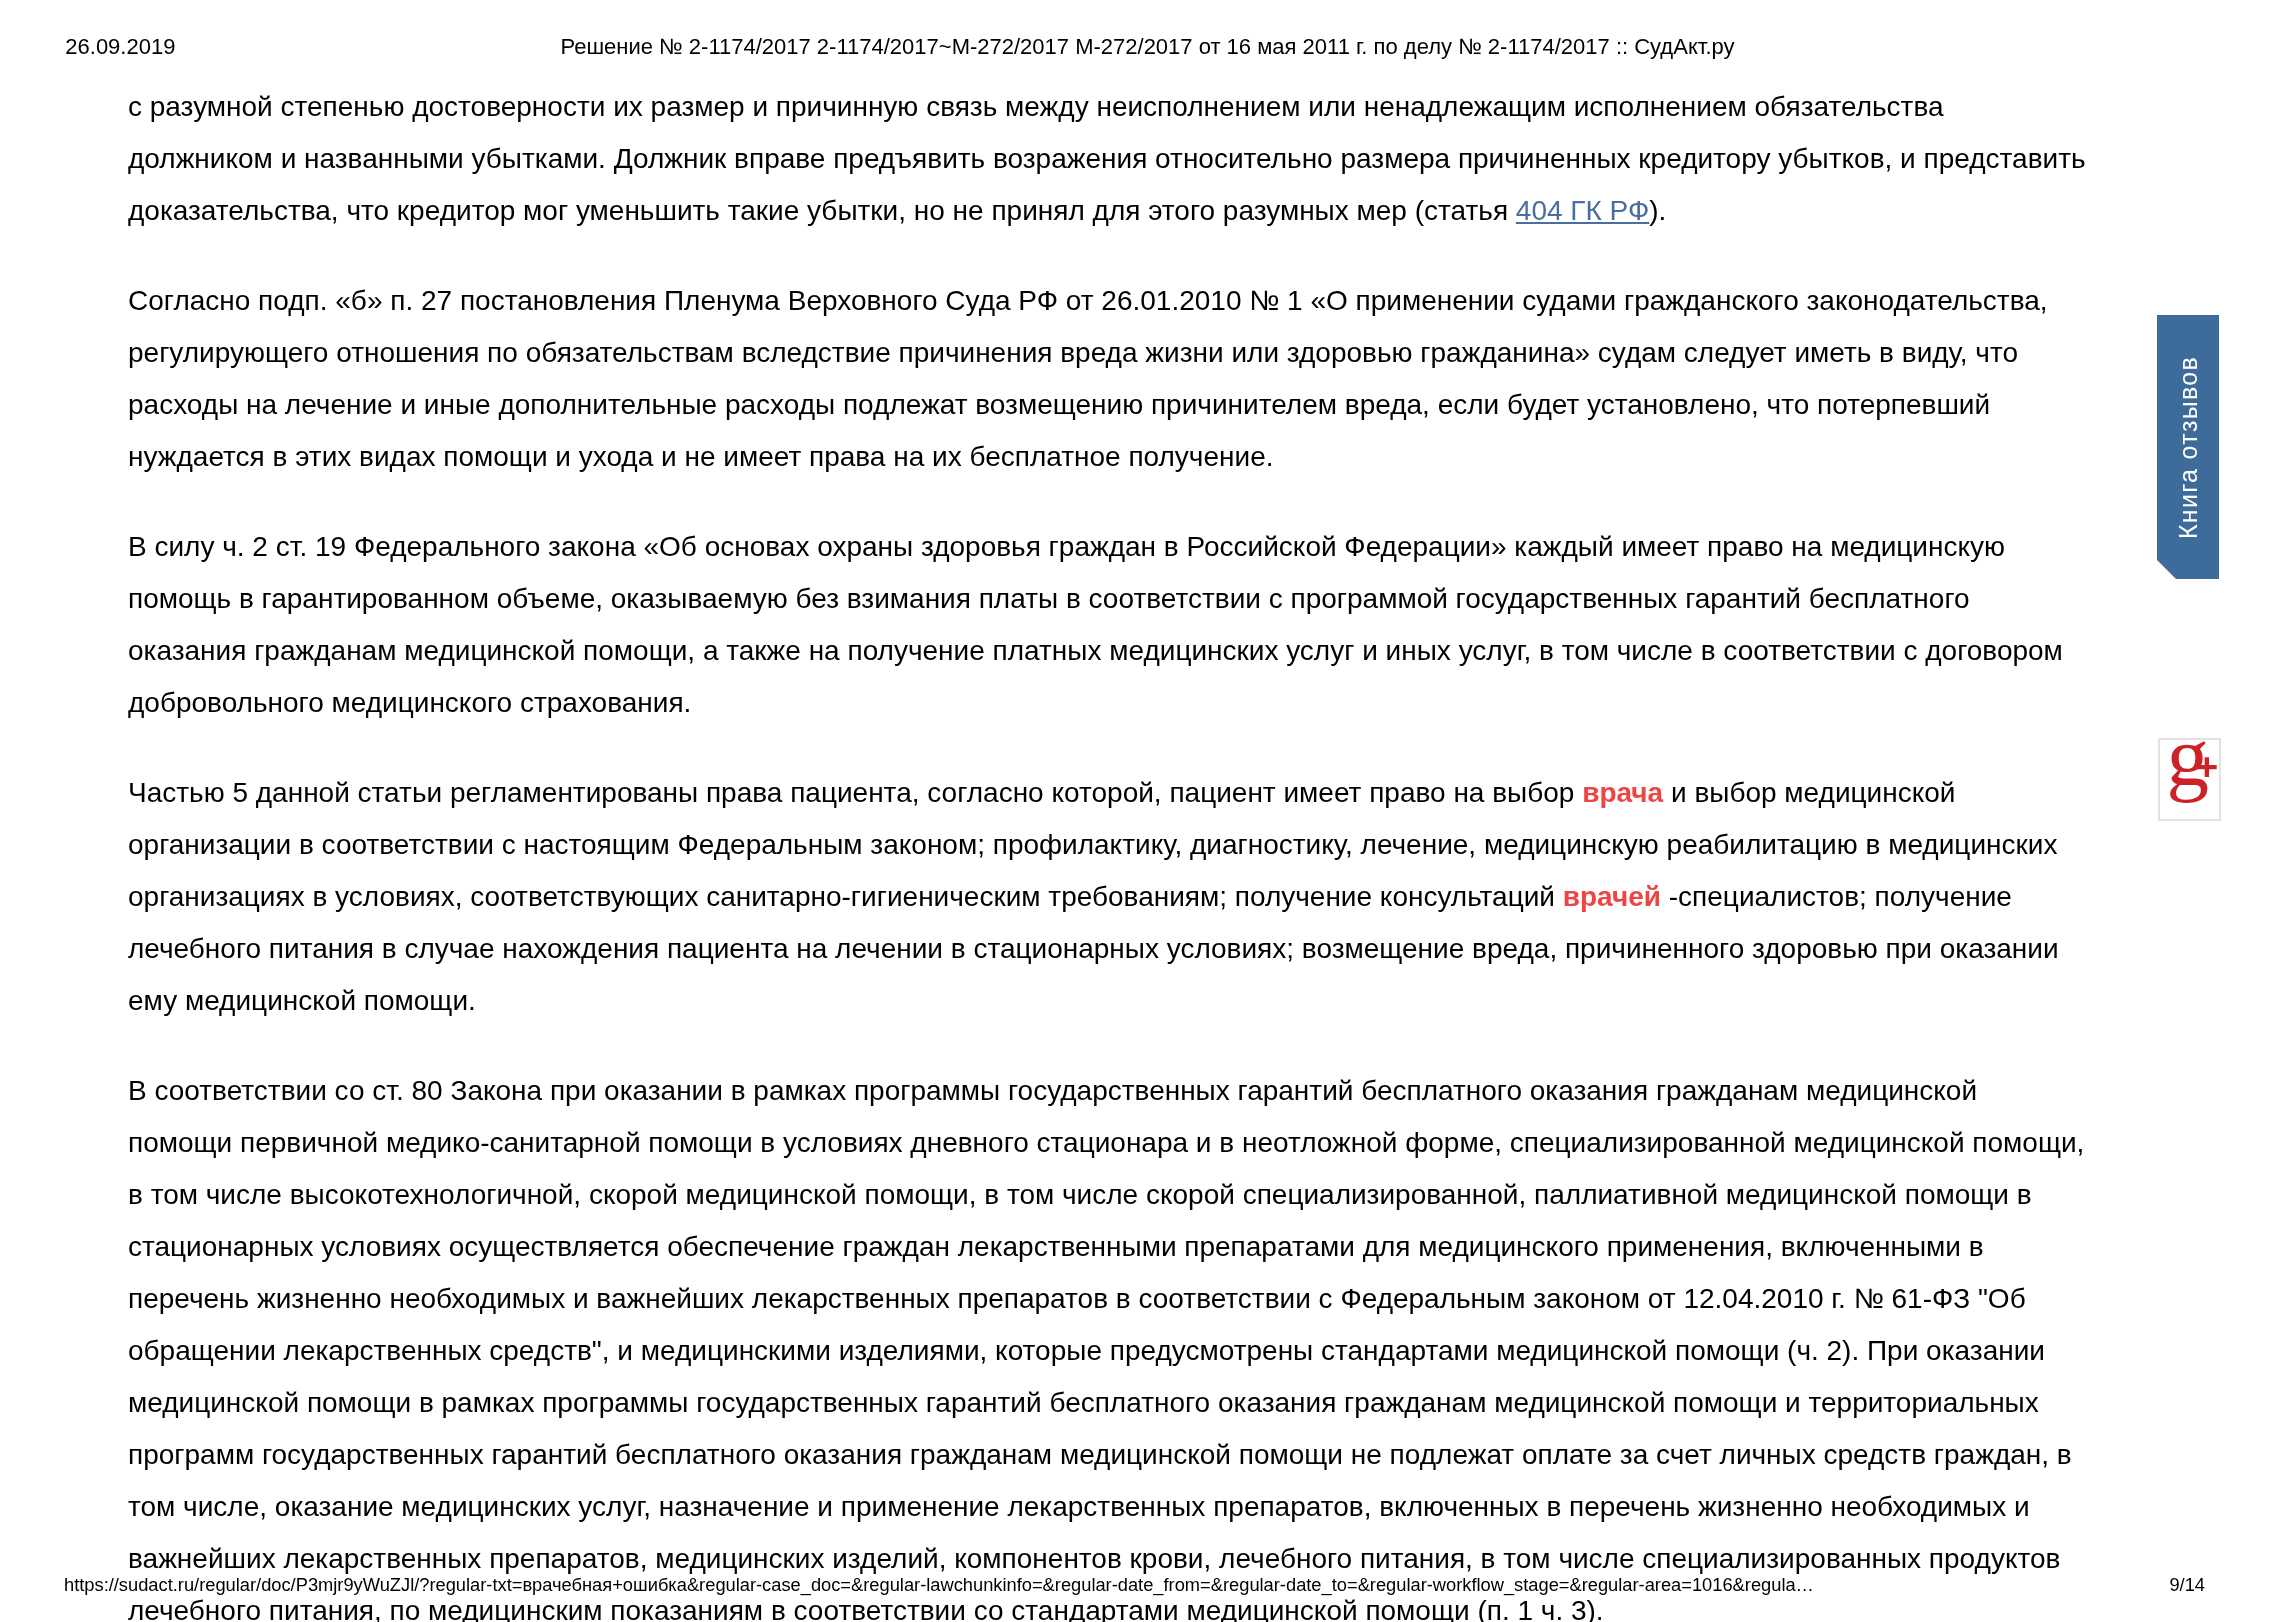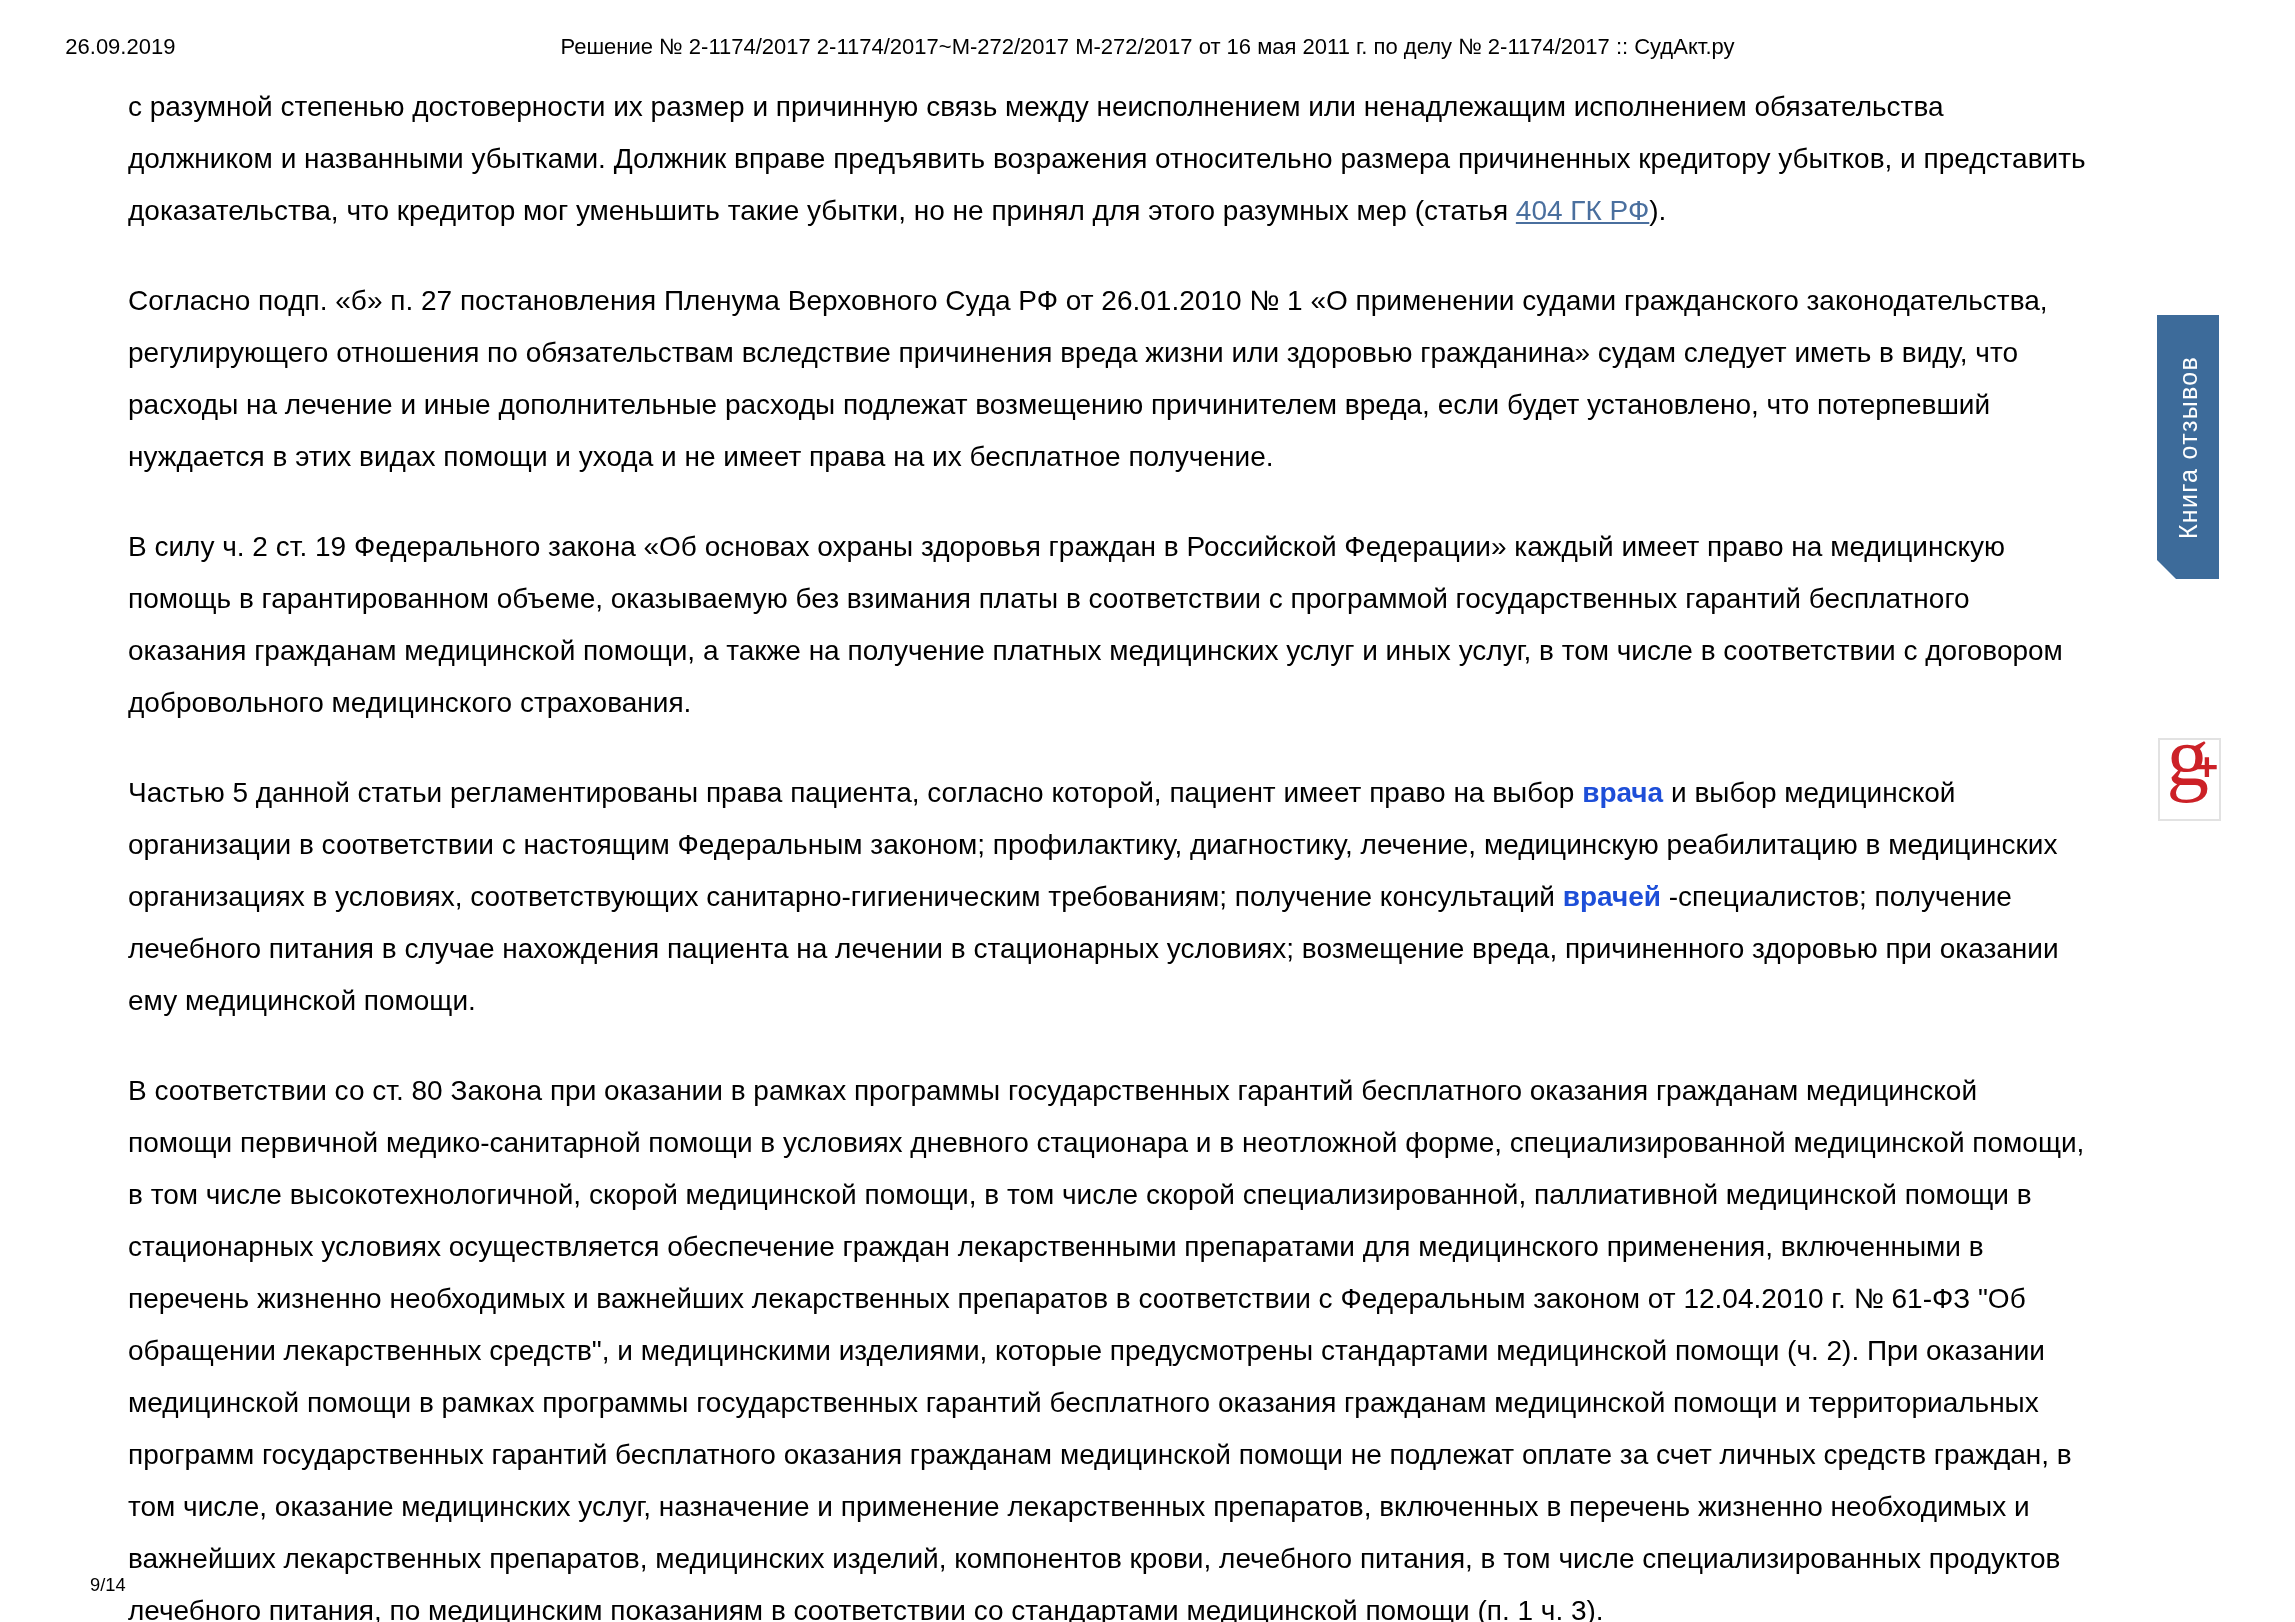--- a/index.html
+++ b/index.html
@@ -16,21 +16,21 @@
   
   .print-header{position:absolute;top:34px;left:64px;right:64px;height:27.5px;font-size:22px;}
   .print-date{position:absolute;left:1.3px;top:0;white-space:nowrap;}
   .doc-title{position:absolute;left:0;right:0;top:0;text-align:center;white-space:nowrap;}
   
   .doc-body{
     position:absolute;top:81px;left:128px;width:1958px;
     font-size:28px;line-height:52px;text-align:left;
   }
   .doc-body p{margin:0 0 38px 0;}
-  .hl{font-weight:bold;color:#1d4ed8;}
+  .hl{font-weight:bold;color:#ef4444;}
   .law-link{color:var(--link-blue);text-decoration:underline;cursor:pointer;}
   
   .feedback-tab{
     position:absolute;top:315px;right:76px;width:62px;height:264px;
     background:var(--banner-blue);cursor:pointer;
   }
   .feedback-tab::after{
     content:"";position:absolute;left:0;bottom:0;width:0;height:0;
     border-bottom:19.6px solid #ffffff;border-right:19.6px solid transparent;
   }
@@ -81,15 +81,16 @@
 <div class="feedback-tab">
   <span class="feedback-label">Книга отзывов</span>
 </div>
 
 <div class="gplus-box">
   <span class="gplus-g">g</span>
   <span class="gplus-plus">+</span>
 </div>
 
 <div class="print-footer">
+  <span class="footer-url">https://sudact.ru/regular/doc/P3mjr9yWuZJl/?regular-txt=врачебная+ошибка&amp;regular-case_doc=&amp;regular-lawchunkinfo=&amp;regular-date_from=&amp;regular-date_to=&amp;regular-workflow_stage=&amp;regular-area=1016&amp;regula…</span>
   <span class="page-indicator">9/14</span>
 </div>
 
 
 </body></html>

